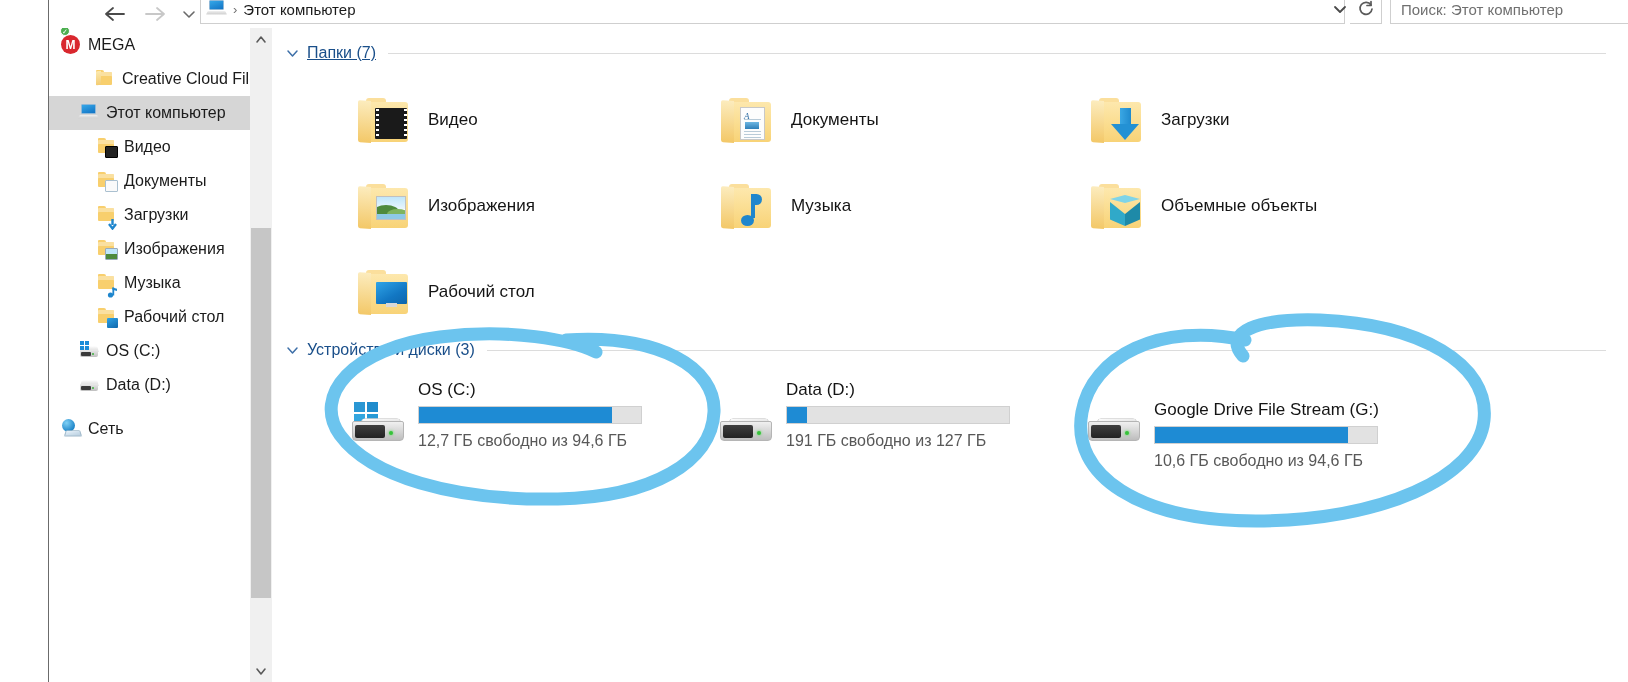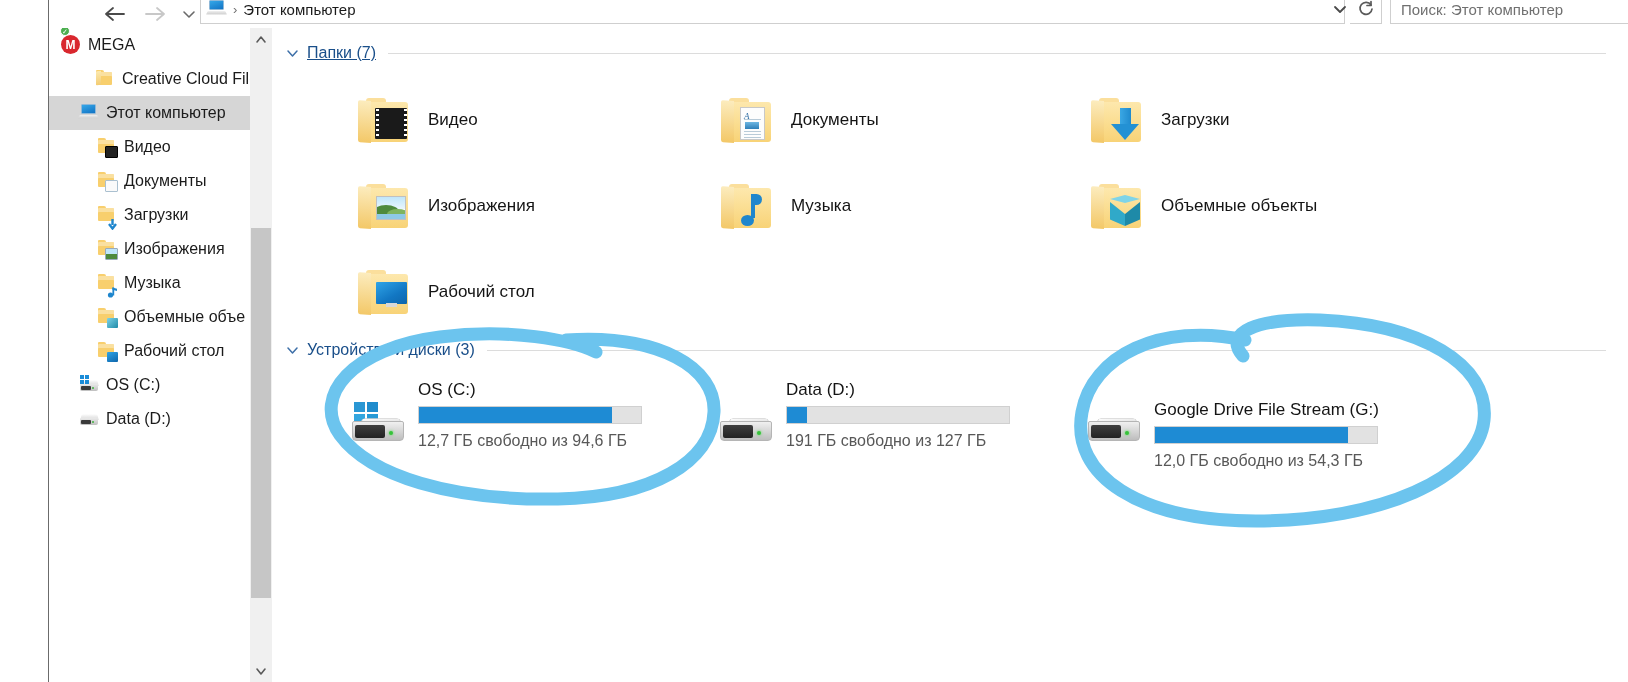--- a/index.html
+++ b/index.html
@@ -607,28 +607,20 @@
           <svg width="11" height="11" viewBox="0 0 11 11">
               <circle cx="3.5" cy="8" r="2.6" fill="#1f86cd"></circle>
               <rect x="5.4" y="0.5" width="1.8" height="8" fill="#1f86cd"></rect>
               <path d="M5.4 0.5 L10 1.8 L10 4 L5.4 2.7 Z" fill="#1f86cd"></path>
             </svg>
         </span>
       </span>
       <span>Музыка</span>
     </div>
 
-    <div class="nav-item" style="padding-left:48px;">
-      <span class="nav-ico">
-        <span class="fldr-lip"></span>
-          <span class="fldr-simple"></span>
-        <span class="badge" style="background:linear-gradient(135deg,#7fd4e8,#1e8aa8);"></span>
-      </span>
-      <span>Объемные объе</span>
-    </div>
 
     <div class="nav-item" style="padding-left:48px;">
       <span class="nav-ico">
         <span class="fldr-lip"></span>
           <span class="fldr-simple"></span>
         <span class="badge" style="background:linear-gradient(150deg,#2fa4e7,#0e66ab);"></span>
       </span>
       <span>Рабочий стол</span>
     </div>
 
@@ -656,20 +648,26 @@
             <span class="drive-top"></span>
             <span class="drive-body"></span>
             <span class="drive-face"></span>
             <span class="drive-led"></span>
           </span>
       </span>
       <span>Data (D:)</span>
     </div>
 
 
+    <div class="nav-item" style="padding-left:12px;margin-top:10px;">
+      <span class="nav-ico">
+        <span class="net-ico"><span class="net-globe"></span><span class="net-base"></span></span>
+      </span>
+      <span>Сеть</span>
+    </div>
   </div>
 
   <div class="navscroll">
     <div class="arrow up">
       <svg width="12" height="9" viewBox="0 0 12 9">
           <path d="M2 7 L6 2 L10 7" stroke="#5a5a5a" stroke-width="1.6" fill="none" stroke-linecap="round" stroke-linejoin="round"></path>
         </svg>
     </div>
     <div class="thumb"></div>
     <div class="arrow down">
@@ -874,21 +872,21 @@
             <span class="db-body"></span>
             <span class="db-face"></span>
             <span class="db-led"></span>
         </span>
       </span>
       <span class="drive-info">
         <span class="drive-name" style="display:block;margin-top:20px;">Google Drive File Stream (G:)</span>
         <span class="bar" style="display:block;">
           <span class="fill" id="fill-g" style="width: 87%;"></span>
         </span>
-        <span class="drive-free" style="display:block;">12,0 ГБ свободно из 54,3 ГБ</span>
+        <span class="drive-free" style="display:block;">10,6 ГБ свободно из 94,6 ГБ</span>
       </span>
     </div>
   </div>
 
   <svg class="anno" viewBox="0 0 1628 682">
     <path id="anno-1" d="M566 340
              C 660 334, 716 368, 714 412
              C 712 462, 652 497, 558 499
              C 452 501, 370 476, 340 435
              C 312 396, 352 348, 440 337

